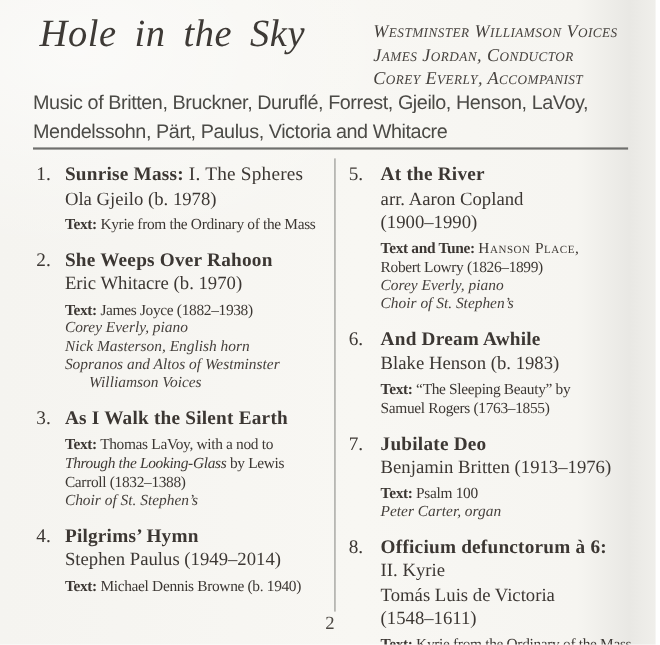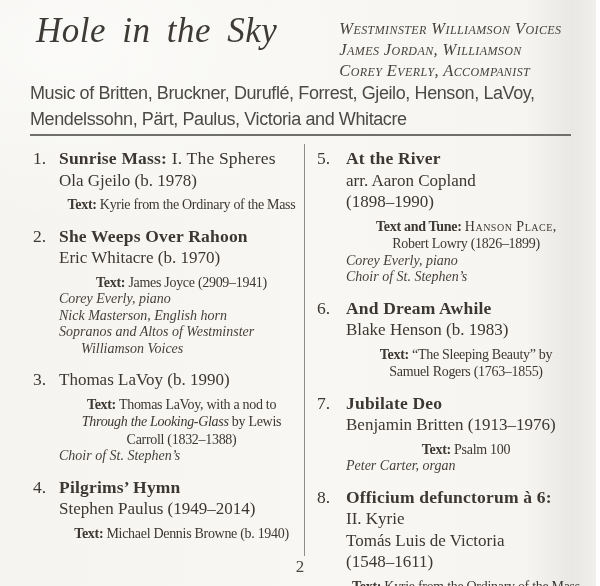--- a/index.html
+++ b/index.html
@@ -40,21 +40,21 @@
   .col { box-sizing:border-box; padding-top:4px; }
   .col-left  { width:275px; border-right:1.5px solid #8d8d8a; }
   .col-right { flex:1; padding-left:12px; }
   .entry { display:flex; margin-bottom:12px; }
   .num { flex:none; width:29px; font-size:17.5px; line-height:21.5px; color:#3c3733; }
   .col-left .num { box-sizing:border-box; padding-left:3px; }
   .entry-body { flex:1; min-width:0; }
   .line { white-space:nowrap; }
   .line-title    { font-size:17.5px; line-height:21.5px; font-weight:bold; letter-spacing:0.2px; }
   .line-composer { font-size:17px;   line-height:21.5px; }
-  .line-note     { font-size:14px;   line-height:17.5px; letter-spacing:-0.3px;text-align:center; }
+  .line-note     { font-size:14px;   line-height:17.5px; letter-spacing:-0.3px; }
   .first-note    { margin-top:5px; }
   .line-credit   { font-size:14px;   line-height:16.5px; font-style:italic; color:#443f3b; }
   .indent        { padding-left:22px; }
   .seg-r  { font-weight:inherit; }
   .line-title .seg-r { font-weight:400; }
   .seg-b  { font-weight:bold; }
   .seg-bi { font-weight:bold; }
   .seg-i  { font-style:italic; }
   .seg-sc { font-variant:small-caps; letter-spacing:0.5px; }
   
@@ -65,21 +65,21 @@
 </style>
 </head>
 <body>
 
 <div class="page">
 
   <div class="header">
     <h1 class="album-title">Hole in the Sky</h1>
     <div class="credits">
       <div class="credit-line">Westminster Williamson Voices</div>
-      <div class="credit-line">James Jordan, Williamson</div>
+      <div class="credit-line">James Jordan, Conductor</div>
       <div class="credit-line">Corey Everly, Accompanist</div>
     </div>
   </div>
 
   <div class="subtitle">
     <div>Music of Britten, Bruckner, Duruflé, Forrest, Gjeilo, Henson, LaVoy,</div>
     <div>Mendelssohn, Pärt, Paulus, Victoria and Whitacre</div>
   </div>
 
   <div class="rule"></div>
@@ -92,31 +92,31 @@
             <div class="line line-title"><span class="seg-bi">Sunrise Mass:</span><span class="seg-r"> I. The Spheres</span></div>
             <div class="line line-composer"><span class="seg-r">Ola Gjeilo (b. 1978)</span></div>
             <div class="line line-note first-note"><span class="seg-b">Text:</span><span class="seg-r"> Kyrie from the Ordinary of the Mass</span></div>
           </div>
         </div>
         <div class="entry">
           <div class="num">2.</div>
           <div class="entry-body">
             <div class="line line-title"><span class="seg-b">She Weeps Over Rahoon</span></div>
             <div class="line line-composer"><span class="seg-r">Eric Whitacre (b. 1970)</span></div>
-            <div class="line line-note first-note"><span class="seg-b">Text:</span><span class="seg-r"> James Joyce (2909–1941)</span></div>
+            <div class="line line-note first-note"><span class="seg-b">Text:</span><span class="seg-r"> James Joyce (1882–1938)</span></div>
             <div class="line line-credit"><span class="seg-r">Corey Everly, piano</span></div>
             <div class="line line-credit"><span class="seg-r">Nick Masterson, English horn</span></div>
             <div class="line line-credit"><span class="seg-r">Sopranos and Altos of Westminster</span></div>
             <div class="line line-credit indent"><span class="seg-r">Williamson Voices</span></div>
           </div>
         </div>
         <div class="entry">
           <div class="num">3.</div>
           <div class="entry-body">
-            <div class="line line-composer"><span class="seg-r">Thomas LaVoy (b. 1990)</span></div>
+            <div class="line line-title"><span class="seg-b">As I Walk the Silent Earth</span></div>
             <div class="line line-note first-note"><span class="seg-b">Text:</span><span class="seg-r"> Thomas LaVoy, with a nod to</span></div>
             <div class="line line-note"><span class="seg-i">Through the Looking-Glass</span><span class="seg-r"> by Lewis</span></div>
             <div class="line line-note"><span class="seg-r">Carroll (1832–1388)</span></div>
             <div class="line line-credit"><span class="seg-r">Choir of St. Stephen’s</span></div>
           </div>
         </div>
         <div class="entry">
           <div class="num">4.</div>
           <div class="entry-body">
             <div class="line line-title"><span class="seg-b">Pilgrims’ Hymn</span></div>
@@ -124,21 +124,21 @@
             <div class="line line-note first-note"><span class="seg-b">Text:</span><span class="seg-r"> Michael Dennis Browne (b. 1940)</span></div>
           </div>
         </div>
       </div>
     <div class="col col-right">
         <div class="entry">
           <div class="num">5.</div>
           <div class="entry-body">
             <div class="line line-title"><span class="seg-b">At the River</span></div>
             <div class="line line-composer"><span class="seg-r">arr. Aaron Copland</span></div>
-            <div class="line line-composer"><span class="seg-r">(1898–1990)</span></div>
+            <div class="line line-composer"><span class="seg-r">(1900–1990)</span></div>
             <div class="line line-note first-note"><span class="seg-b">Text and Tune:</span><span class="seg-r"> </span><span class="seg-sc">Hanson Place</span><span class="seg-r">,</span></div>
             <div class="line line-note"><span class="seg-r">Robert Lowry (1826–1899)</span></div>
             <div class="line line-credit"><span class="seg-r">Corey Everly, piano</span></div>
             <div class="line line-credit"><span class="seg-r">Choir of St. Stephen’s</span></div>
           </div>
         </div>
         <div class="entry">
           <div class="num">6.</div>
           <div class="entry-body">
             <div class="line line-title"><span class="seg-b">And Dream Awhile</span></div>

